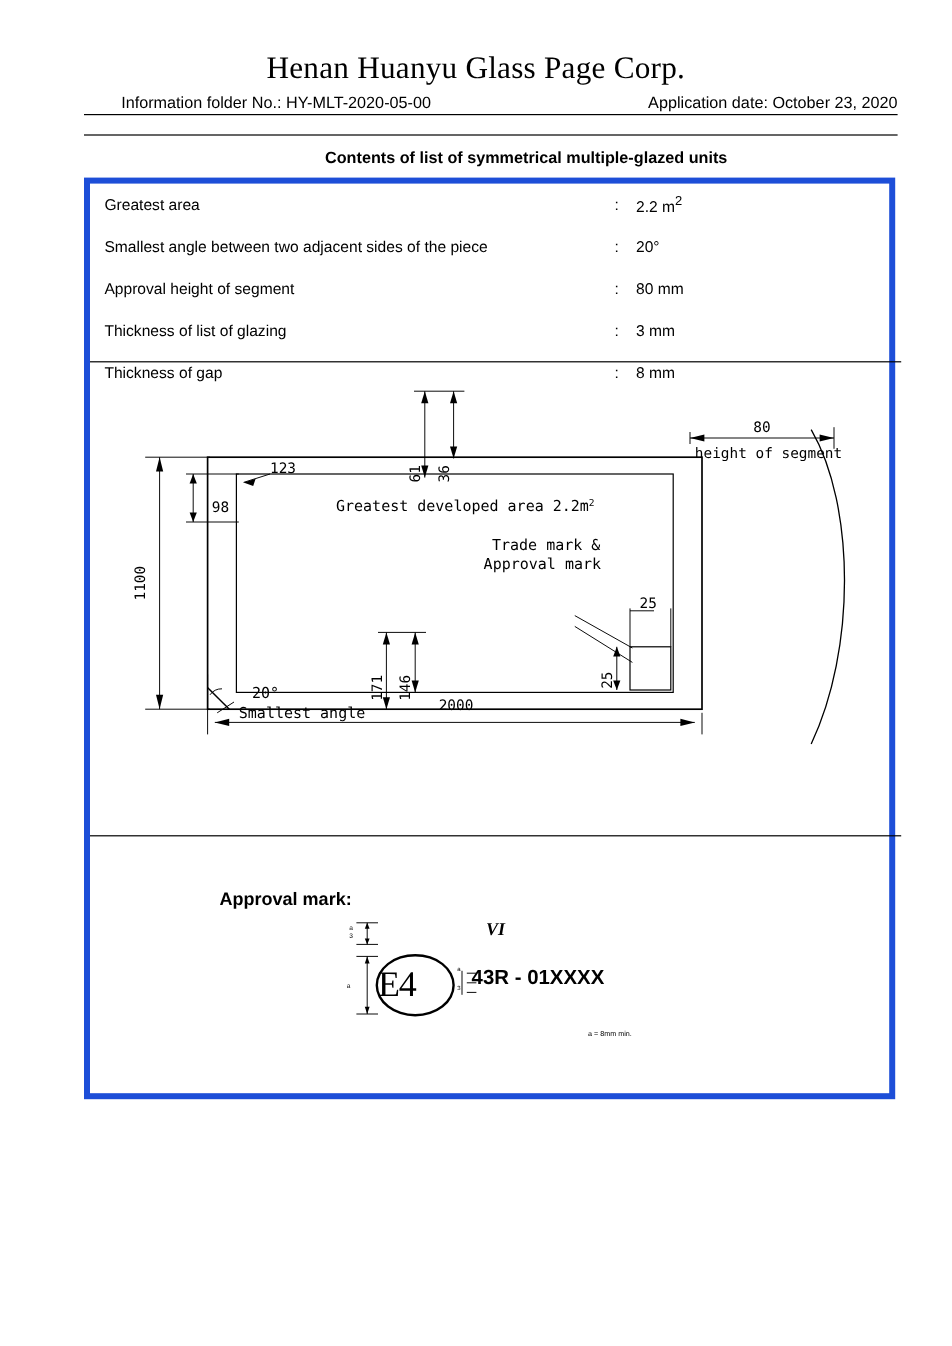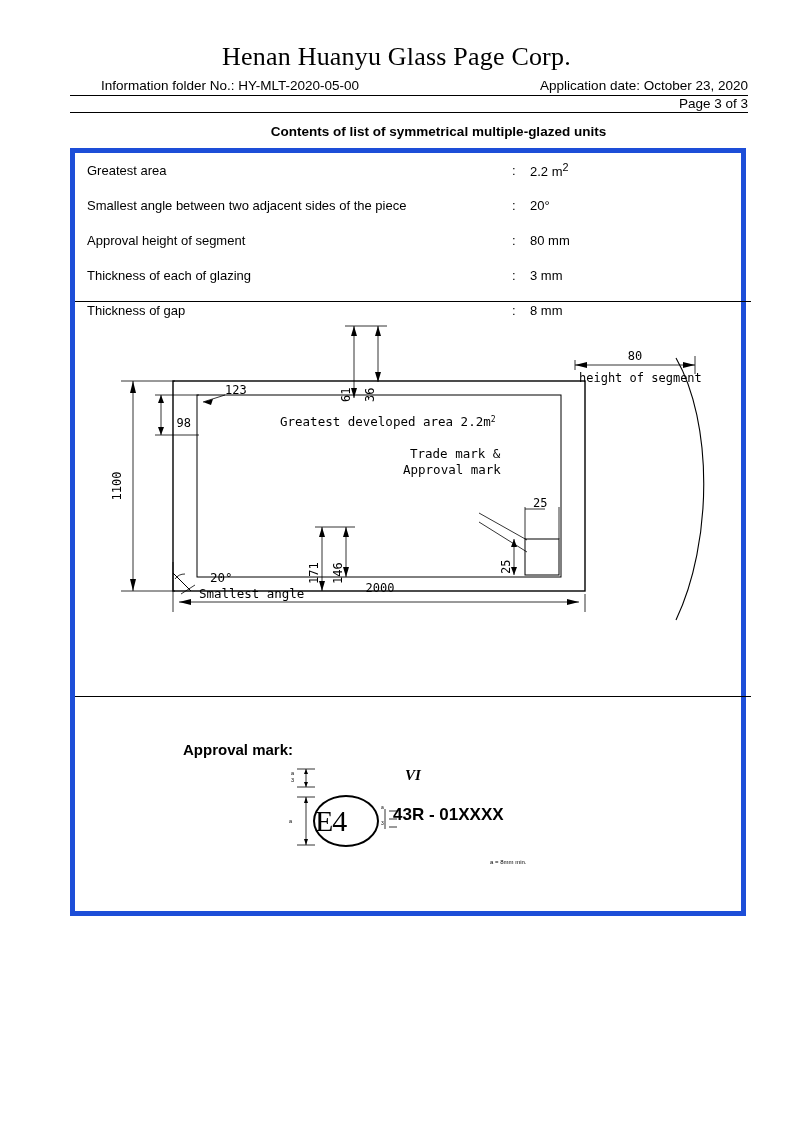--- a/index.html
+++ b/index.html
@@ -170,21 +170,20 @@
 
 <div class="page">
 
   <div class="company-title">Henan Huanyu Glass Page Corp.</div>
 
   <div class="info-row">
     <span class="info-left">Information folder No.: HY-MLT-2020-05-00</span>
     <span class="info-right">Application date: October 23, 2020</span>
   </div>
   <div class="hr1"></div>
-  <div class="page-num">Page 3 of 3</div>
   <div class="hr2"></div>
 
   <div class="contents-title">Contents of list of symmetrical multiple-glazed units</div>
 
   <div class="main-box">
 
     <table class="spec-table">
       <tbody>
         <tr>
           <td class="spec-label">Greatest area</td>
@@ -195,21 +194,21 @@
           <td class="spec-label">Smallest angle between two adjacent sides of the piece</td>
           <td class="spec-colon">:</td>
           <td class="spec-value">20°</td>
         </tr>
         <tr>
           <td class="spec-label">Approval height of segment</td>
           <td class="spec-colon">:</td>
           <td class="spec-value">80 mm</td>
         </tr>
         <tr>
-          <td class="spec-label">Thickness of each of glazing</td>
+          <td class="spec-label">Thickness of list of glazing</td>
           <td class="spec-colon">:</td>
           <td class="spec-value">3 mm</td>
         </tr>
         <tr>
           <td class="spec-label">Thickness of gap</td>
           <td class="spec-colon">:</td>
           <td class="spec-value">8 mm</td>
         </tr>
       </tbody>
     </table>

